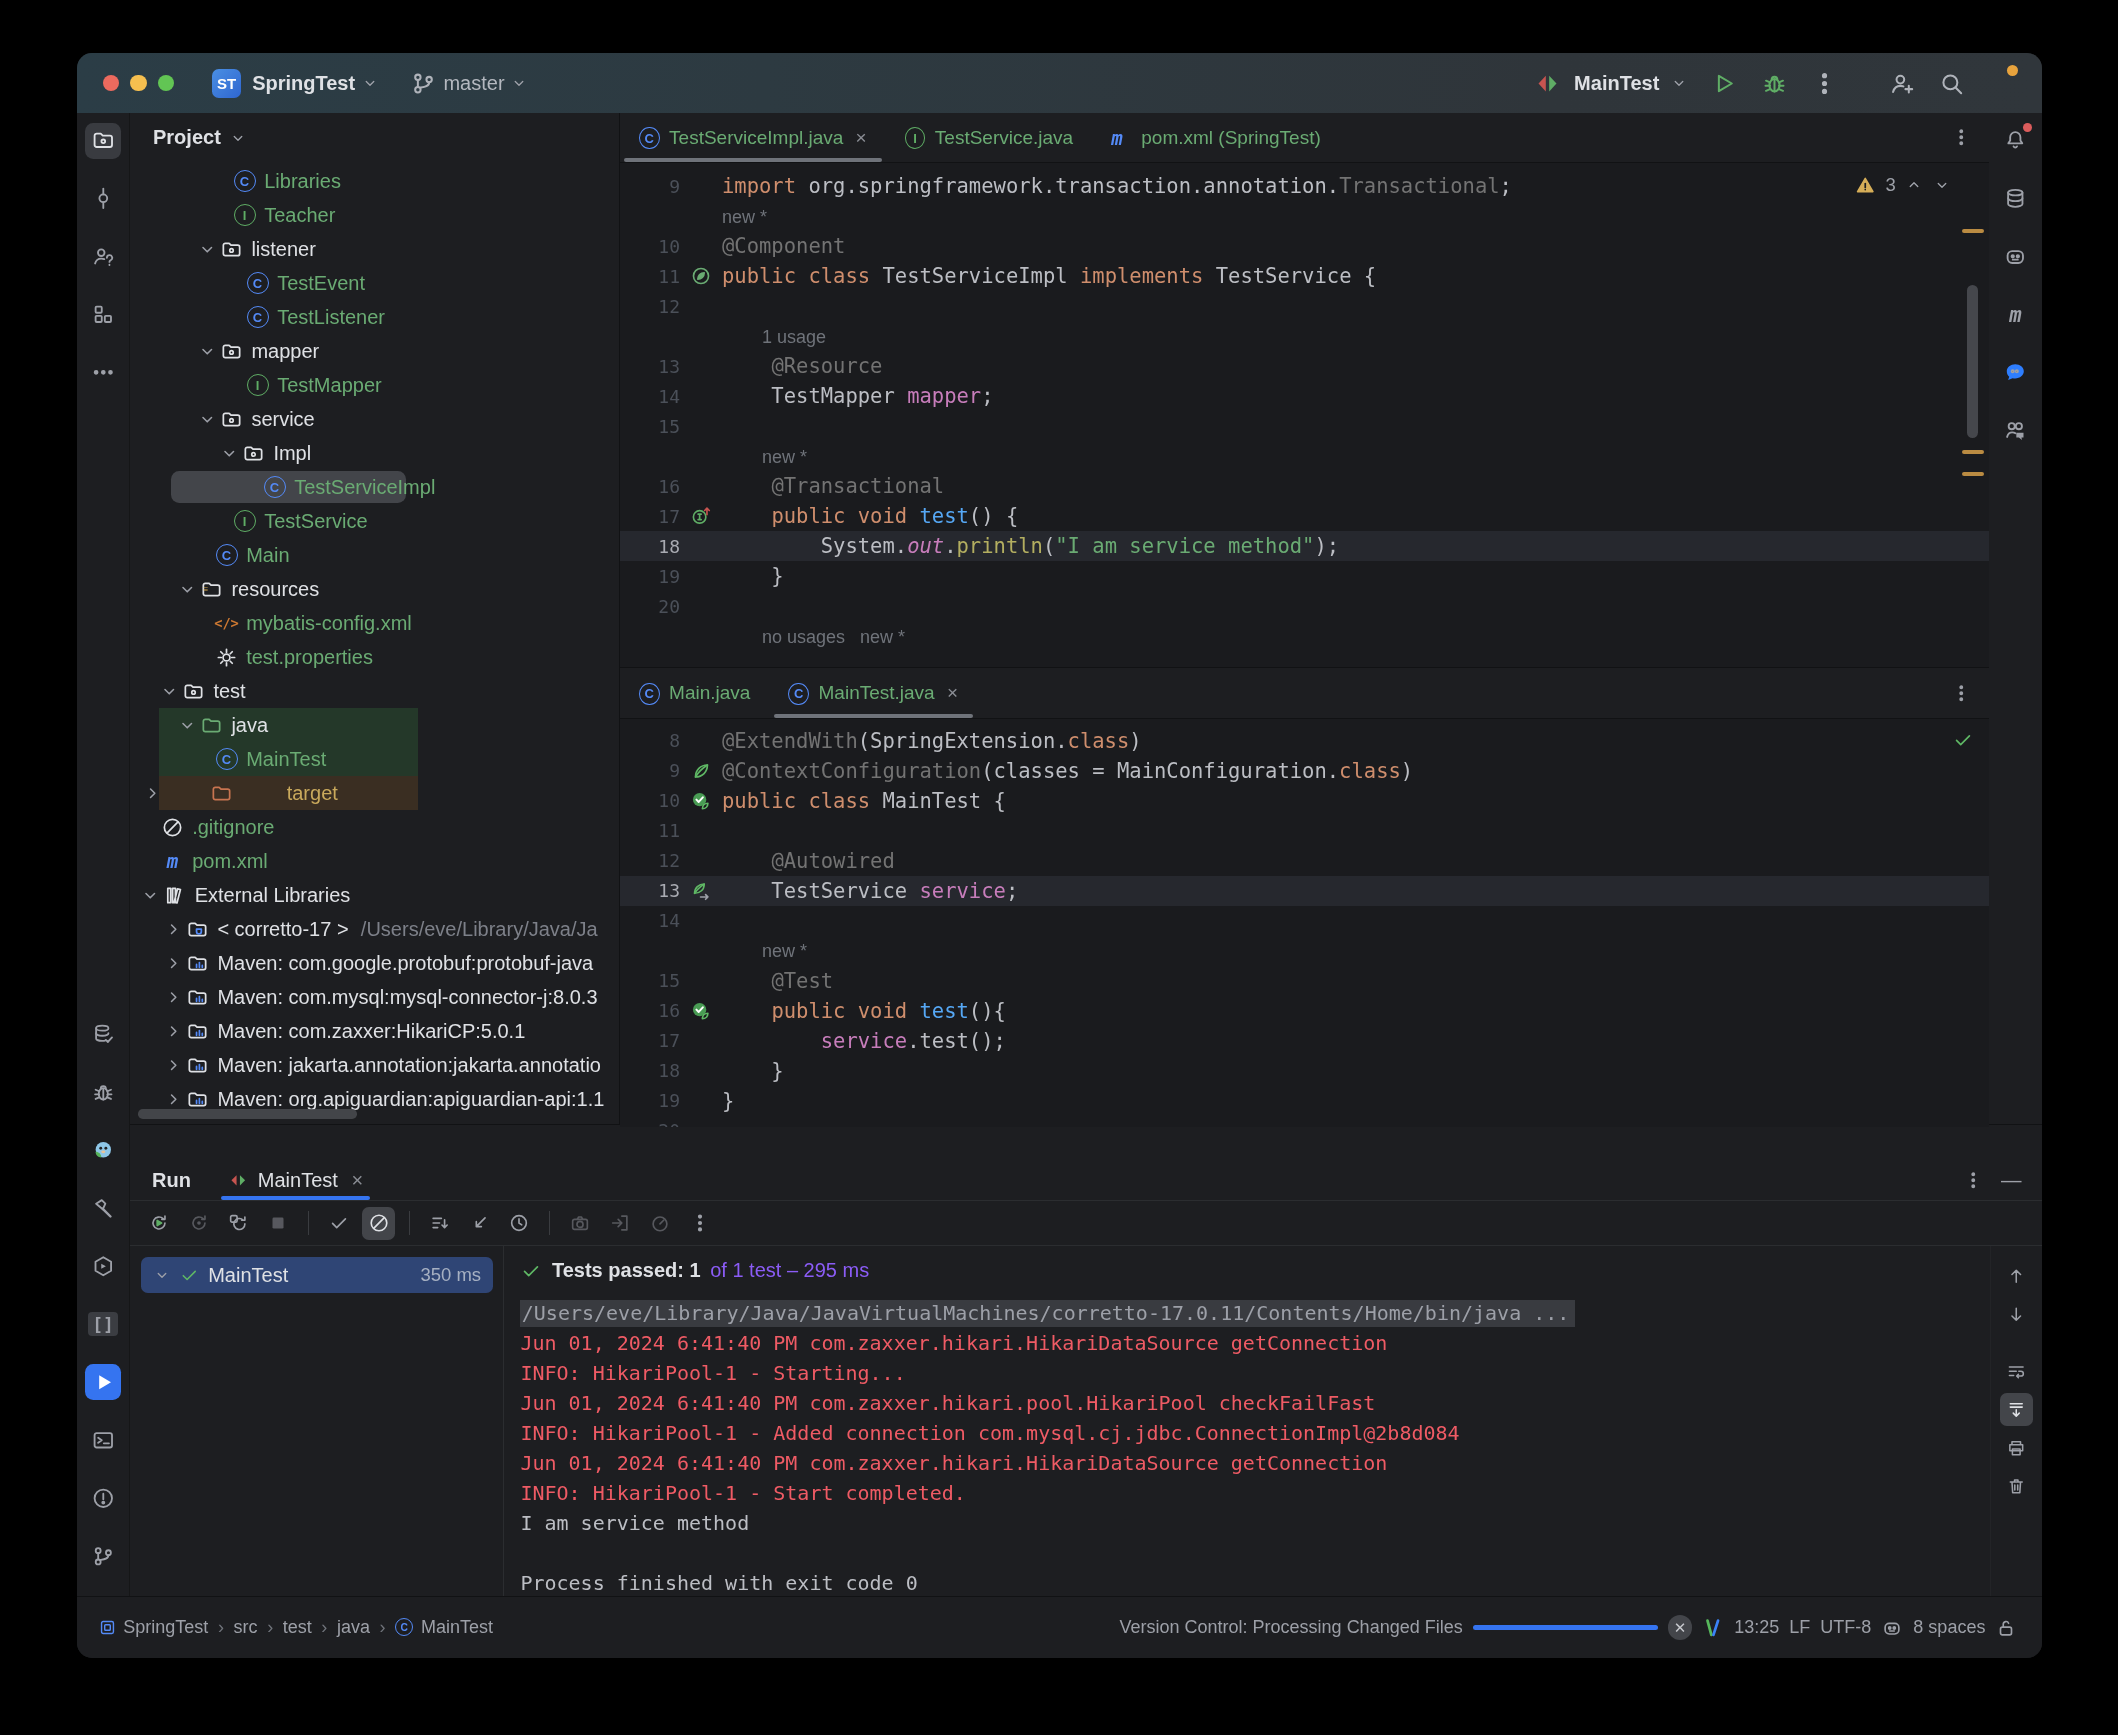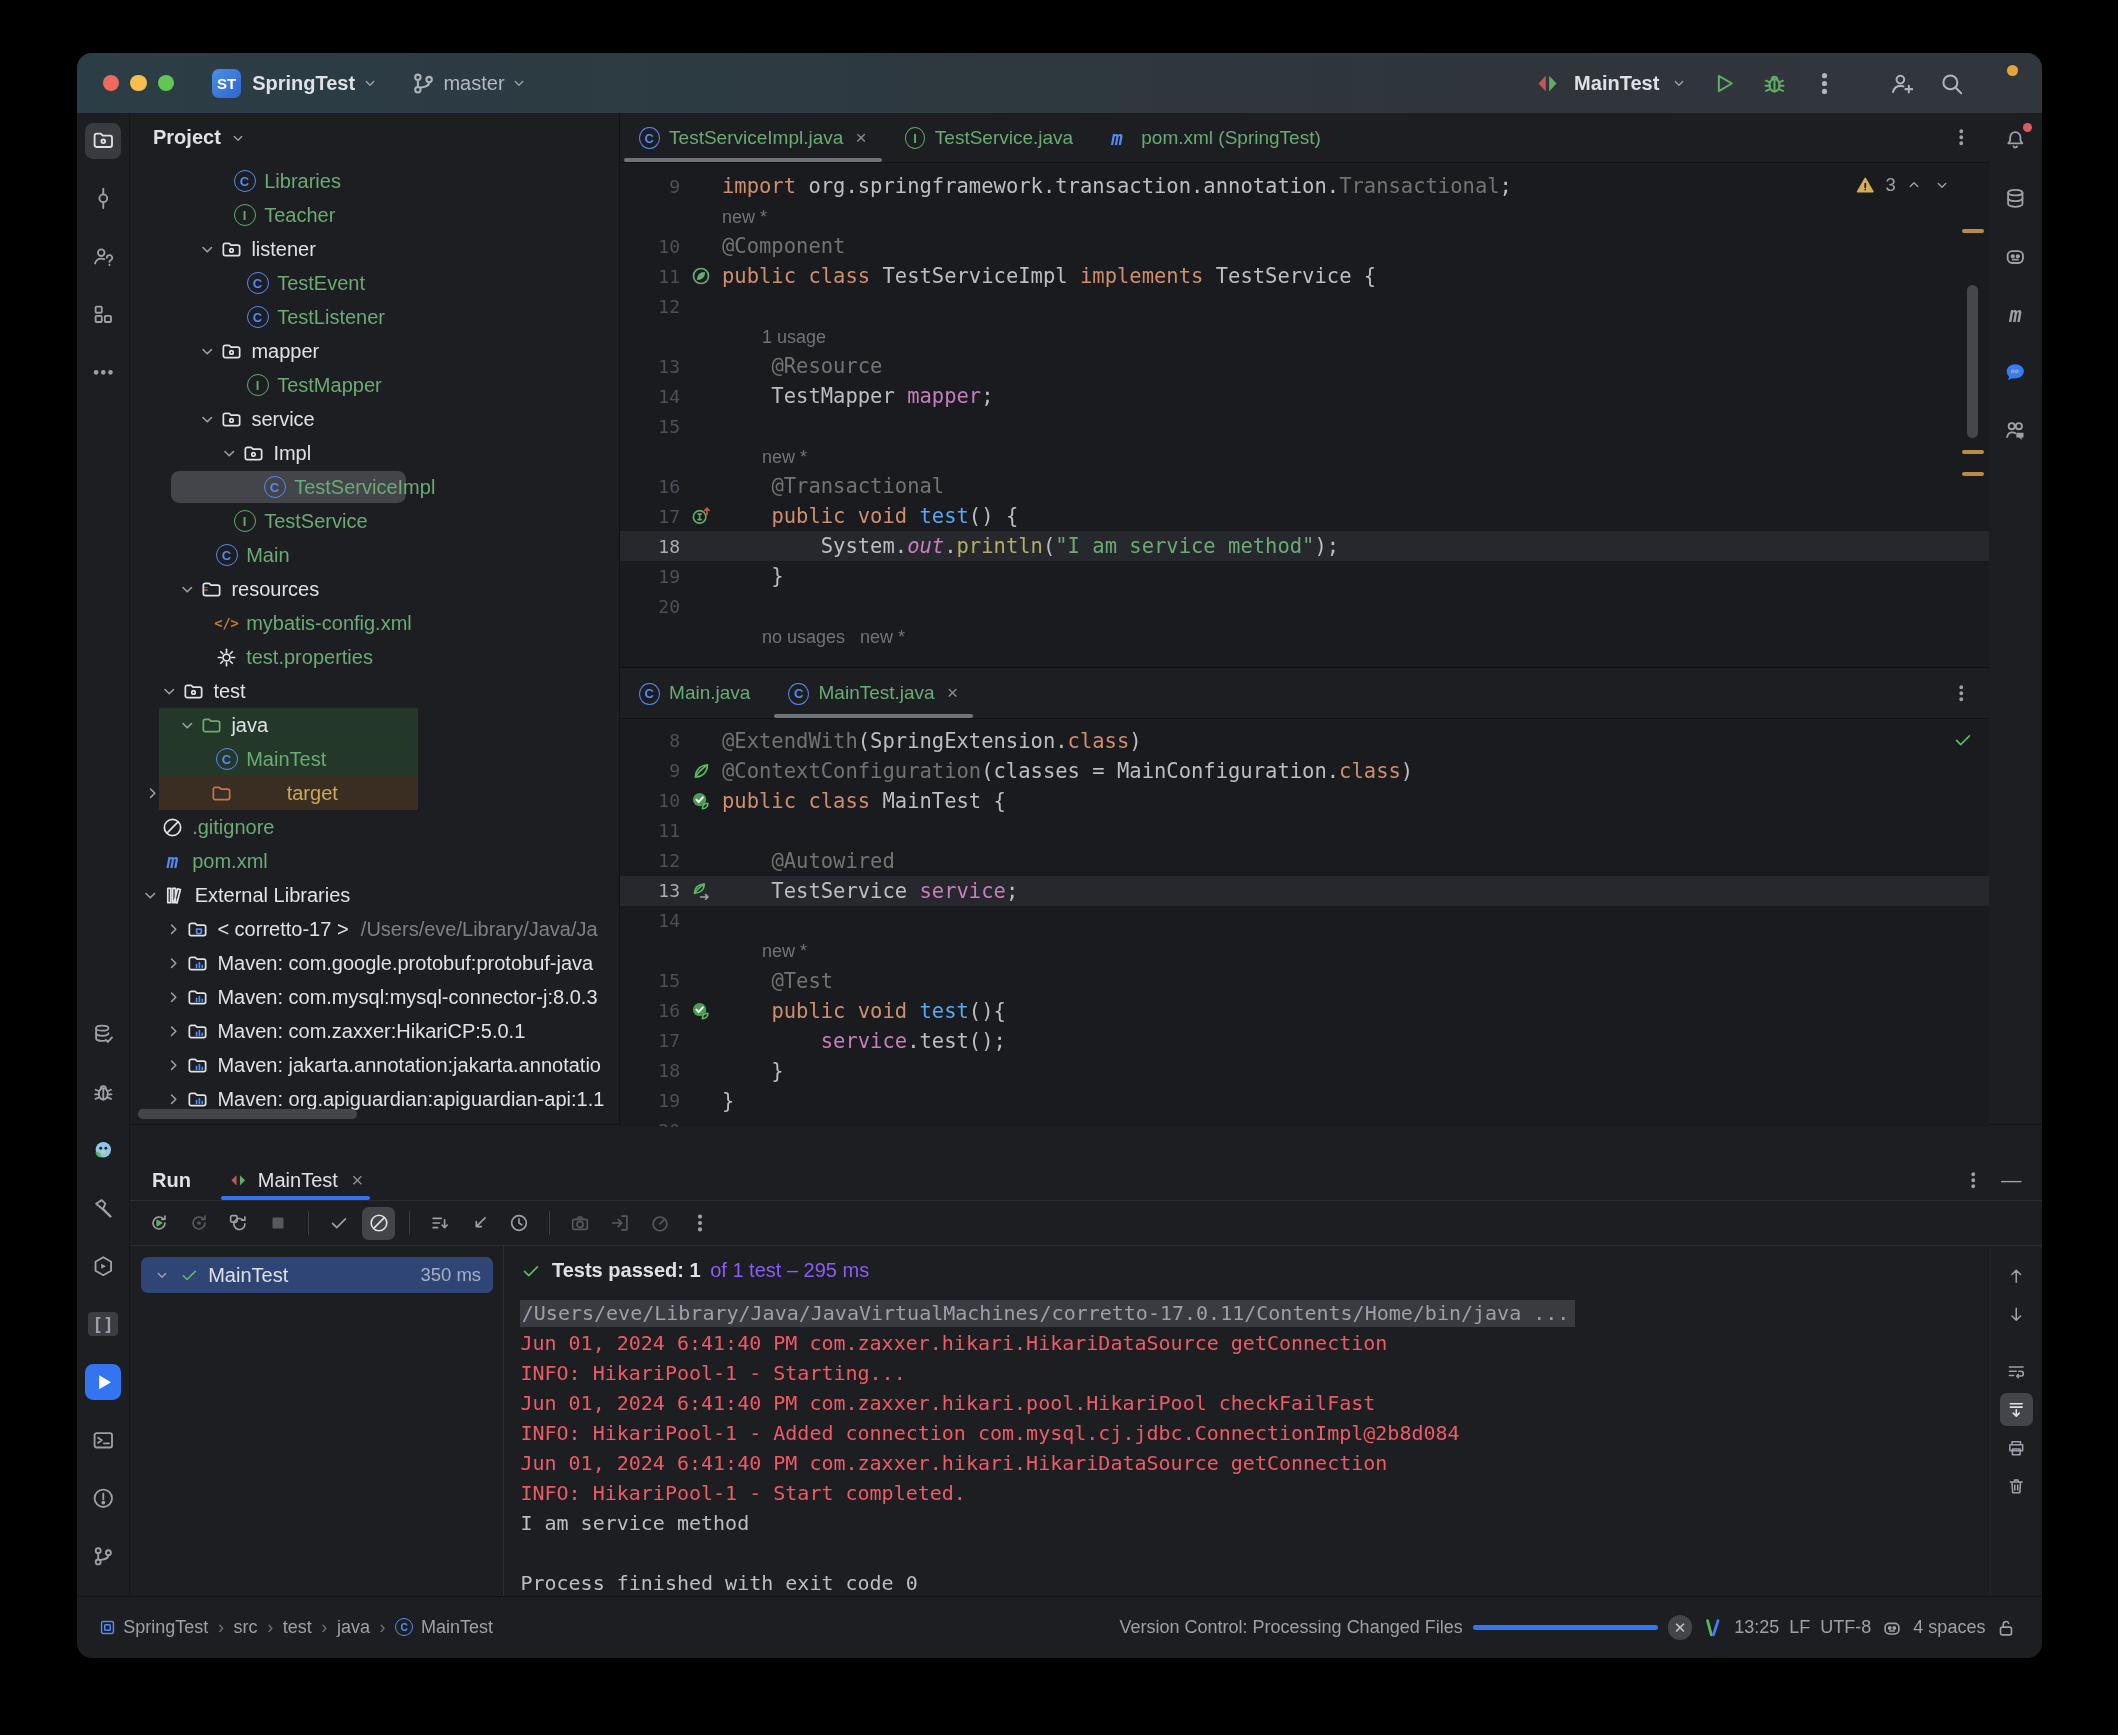--- a/index.html
+++ b/index.html
@@ -1187,21 +1187,21 @@
       <span>LF</span>
       <span>UTF-8</span>
       <span class="sb-ic icon">
           <svg viewBox="0 0 24 24" fill="none" stroke="currentColor" stroke-width="1.8" stroke-linecap="round" stroke-linejoin="round" style="width: 100%; height: 100%;">
             <rect x="4.5" y="7" width="15" height="11.5" rx="4.5"></rect>
             <circle cx="9.5" cy="12" r="1.2" fill="currentColor"></circle>
             <circle cx="14.5" cy="12" r="1.2" fill="currentColor"></circle>
             <path d="M9.5 15.3h5"></path>
           </svg>
         </span>
-      <span>4 spaces</span>
+      <span>8 spaces</span>
       <span class="sb-ic icon">
           <svg viewBox="0 0 24 24" fill="none" stroke="currentColor" stroke-width="1.8" stroke-linecap="round" stroke-linejoin="round" style="width: 100%; height: 100%;">
             <rect x="6" y="11" width="12" height="8.5" rx="2"></rect>
             <path d="M9 11V8a3 3 0 0 1 5.8-1.1"></path>
           </svg>
         </span>
     </div>
   </div>
 </div>
 

